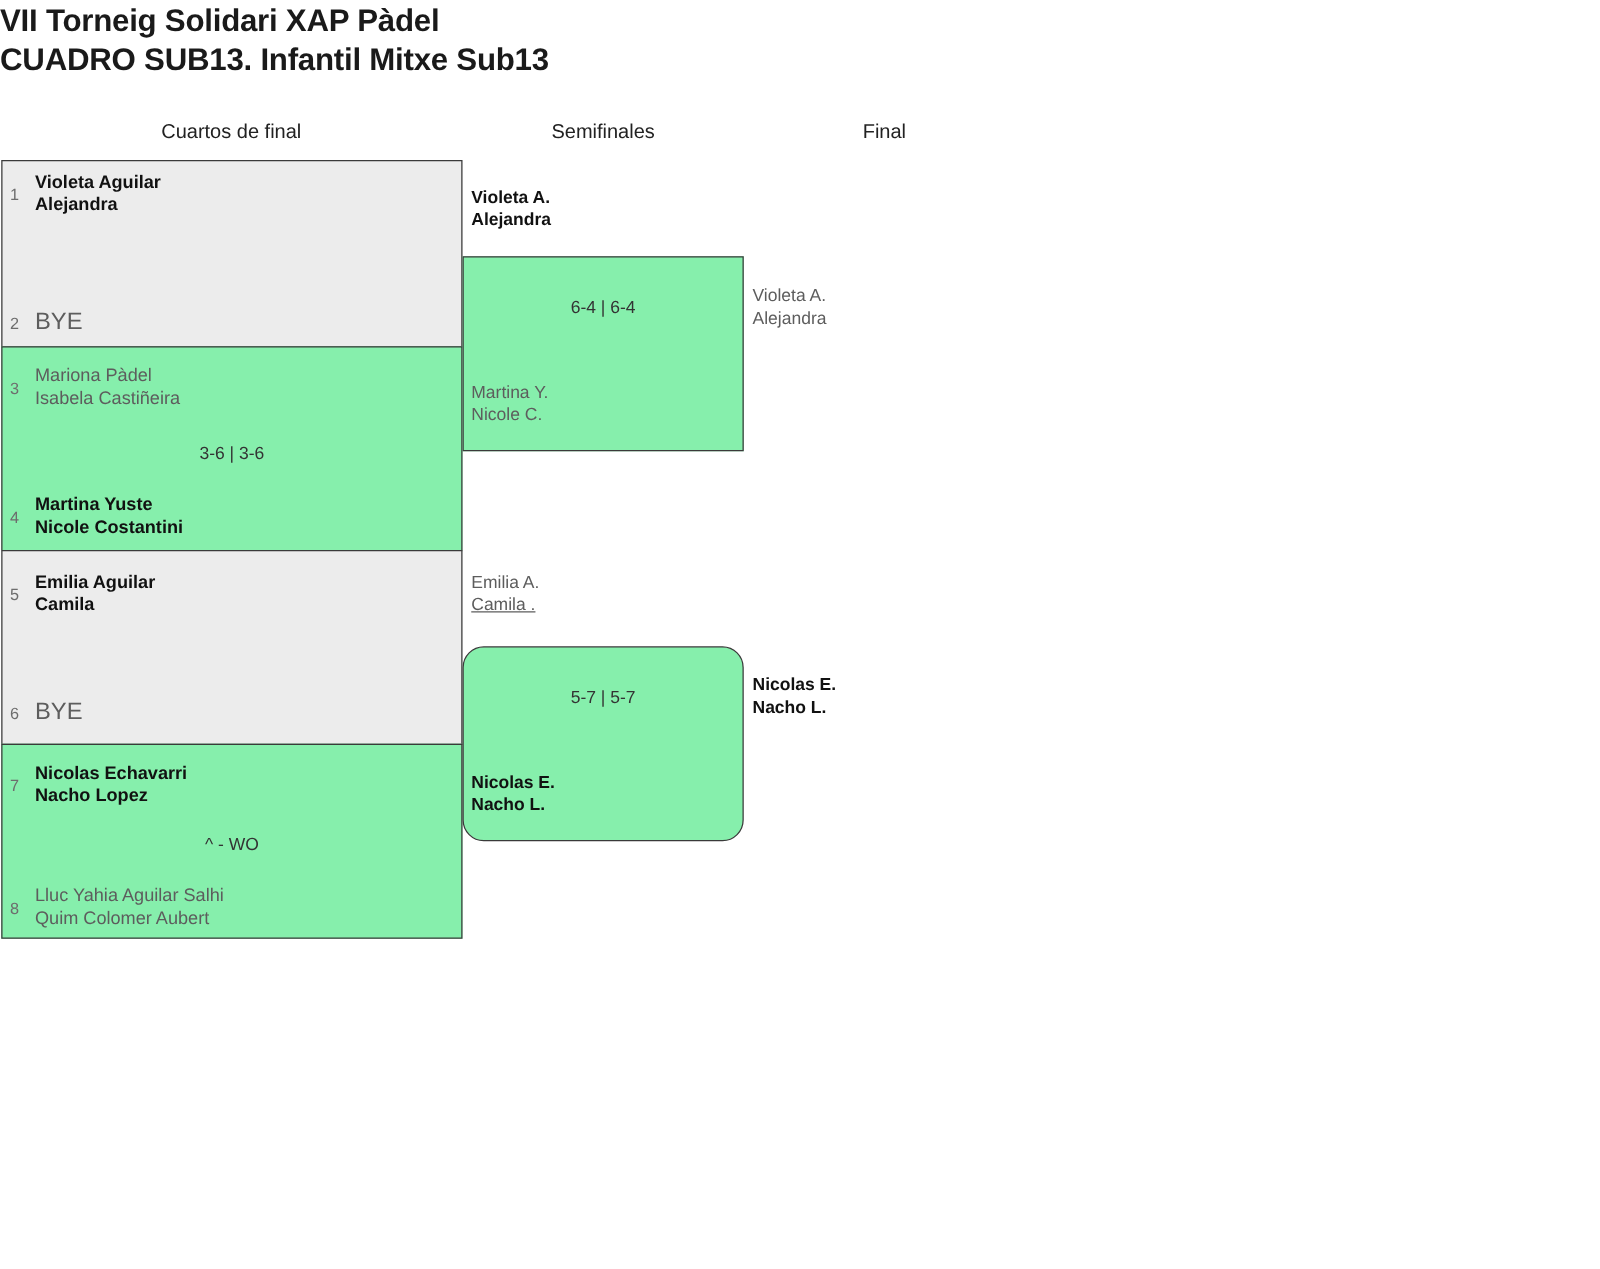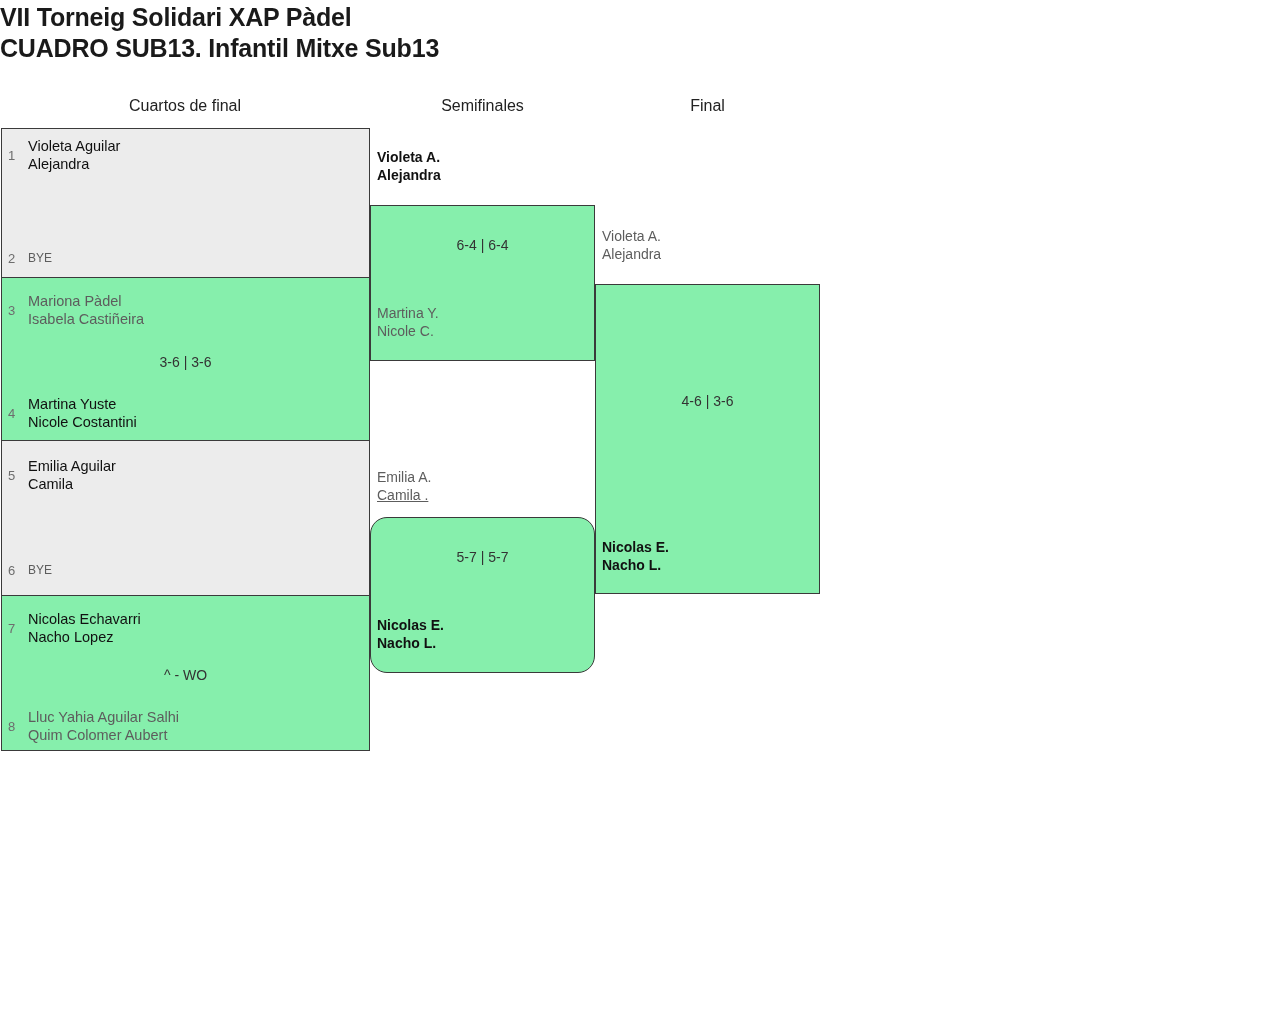--- a/index.html
+++ b/index.html
@@ -58,23 +58,23 @@
     display: flex; align-items: center;
     padding-left: 6px;
   }
   .seed {
     width: 20px; flex: 0 0 20px;
     font-size: 13px; color: #6d6d6d;
     text-align: left; line-height: 15px;
   }
   .names { display: flex; flex-direction: column; }
   .nm { font-size: 14.5px; line-height: 18px; white-space: nowrap; }
-  .winner .nm { font-weight: normal; color: #111111; }
+  .winner .nm { font-weight: bold; color: #111111; }
   .loser  .nm { font-weight: normal; color: #5d5d5d; }
-  .bye-label { font-size: 12px; color: #5d5d5d; line-height: 18px; }
+  .bye-label { font-size: 19px; color: #5d5d5d; line-height: 18px; }
 
   
   .team-out { position: absolute; display: flex; flex-direction: column; }
   .team-out .nm { font-size: 14px; line-height: 18px; }
 
   
   .score {
     position: absolute; font-size: 14px; color: #333333;
     text-align: center; white-space: nowrap;
   }
@@ -169,41 +169,38 @@
 
   <div class="match sf s1">
     <div class="score" style="left:0; right:0; top:31px;">6-4 | 6-4</div>
   </div>
 
   <div class="team-out loser" style="left:377px; top:304px;">
     <div class="nm" style="color:#5d5d5d;">Martina Y.</div>
     <div class="nm" style="color:#5d5d5d;">Nicole C.</div>
   </div>
 
-  <div class="team-out loser" style="left:377px; top:468px;">
+  <div class="team-out loser" style="left:377px; top:456px;">
     <div class="nm" style="color:#5d5d5d;">Emilia A.</div>
     <div class="nm" style="color:#5d5d5d;text-decoration:underline;">Camila .</div>
   </div>
 
   <div class="match sf s2">
     <div class="score" style="left:0; right:0; top:31px;">5-7 | 5-7</div>
   </div>
 
   <div class="team-out winner" style="left:377px; top:616px;">
     <div class="nm" style="font-weight:bold;color:#111;">Nicolas E.</div>
     <div class="nm" style="font-weight:bold;color:#111;">Nacho L.</div>
   </div>
 
   <div class="team-out loser" style="left:602px; top:227px;">
     <div class="nm" style="color:#5d5d5d;">Violeta A.</div>
     <div class="nm" style="color:#5d5d5d;">Alejandra</div>
   </div>
 
-  <div class="match fin">
-    <div class="score" style="left:0; right:0; top:108px;">4-6 | 3-6</div>
-  </div>
 
   <div class="team-out winner" style="left:602px; top:538px;">
     <div class="nm" style="font-weight:bold;color:#111;">Nicolas E.</div>
     <div class="nm" style="font-weight:bold;color:#111;">Nacho L.</div>
   </div>
 
 </div>
 
 </body></html>

